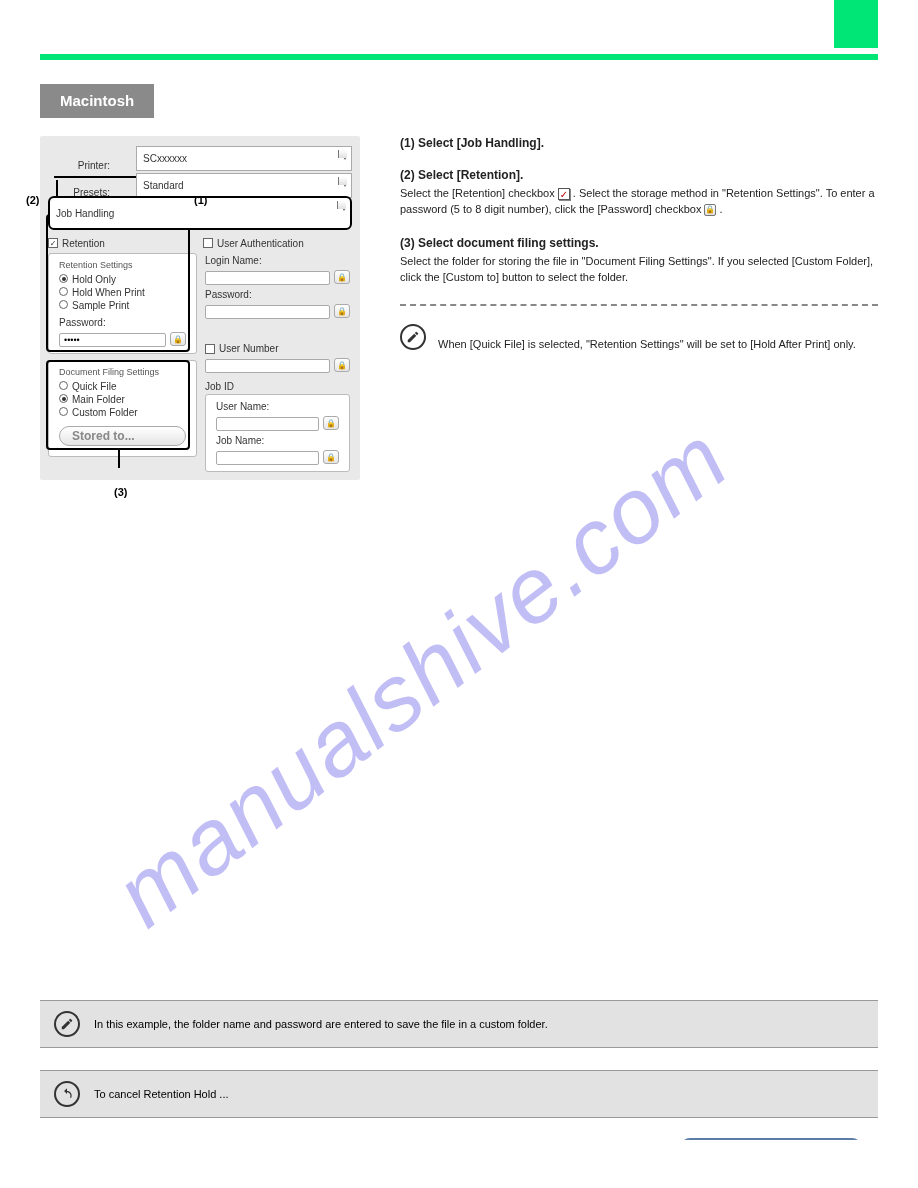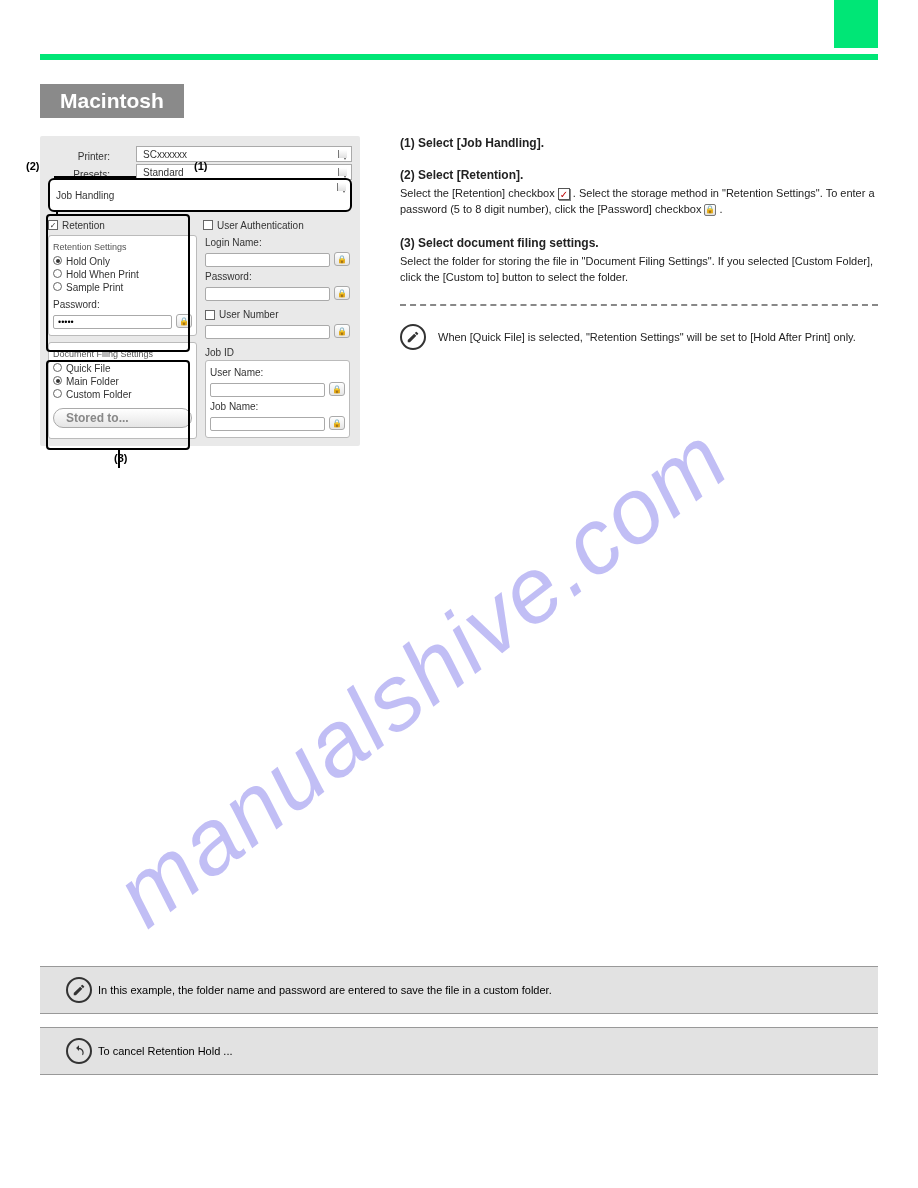--- a/index.html
+++ b/index.html
@@ -4,42 +4,42 @@
 <style>
   * { box-sizing: border-box; margin: 0; padding: 0; }
   body { font-family: Arial, Helvetica, sans-serif; background: #fff; width: 918px; position: relative; font-size:11px; color:#000; }
   .page { width: 918px; padding: 0; position: relative; }
   .topbar { position: relative; height: 48px; margin: 12px 40px 0 40px; }
   .topbar-tab { position: absolute; right:0; top:-12px; width: 44px; height: 48px; background:#00e676; }
   .topbar-line { position:absolute; bottom:0; left:0; right:0; height:6px; background:#00e676; }
 
   .content { position:relative; margin: 24px 40px 0 40px; }
 
-  .mac-badge { display:inline-block; background:#8a8a8a; color:#fff; font-size:21px; font-weight:bold; padding:10px 20px 10px 20px; height:34px; line-height:14px; }
+  .mac-badge { display:inline-block; background:#8a8a8a; color:#fff; font-size:15px; font-weight:bold; padding:10px 20px 10px 20px; height:34px; line-height:14px; }
 
   .two-col { display:flex; gap:40px; margin-top:18px; align-items:flex-start; }
 
   
   .dlg-wrap { width:320px; }
   .dlg { background:#e9e9e9; border-radius:2px; padding:10px 8px 6px 8px; position:relative; }
   .dlg-row { display:flex; align-items:flex-end; margin-bottom:2px; font-size:10px;gap:20px; }
   .dlg-row .lbl { width:62px; text-align:right; margin-right:6px; color:#333;}
-  .sel { flex:1; height:16px; background:#fff; border:1px solid #aaa; border-radius:0; font-size:10px; position:relative; padding:0 16px 0 6px; display:flex; align-items:center; color:#333;}
+  .sel { flex:1; height:25px; background:#fff; border:1px solid #aaa; border-radius:0; font-size:10px; position:relative; padding:0 16px 0 6px; display:flex; align-items:center; color:#333;}
   .sel::after { content:''; position:absolute; right:4px; top:3px; width:8px; height:8px; border-left:1px solid #777; background: linear-gradient(#fff,#e0e0e0); }
   .sel-caret { position:absolute; right:4px; top:2px; font-size:8px; color:#555; line-height:6px;}
   .sel-caret span{display:block;}
 
   .jobhand { border:2px solid #000; border-radius:6px; margin: -4px auto 8px auto; width:150px; text-align:center; }
 
   .panel-row { display:flex; gap:6px; }
   .panel { flex:1; }
   .panel-head { font-size:10px; margin-bottom:4px; color:#333; display:flex; align-items:flex-start; gap:4px;}
   .chk { width:10px; height:10px; border:1px solid #666; background:#fff; display:inline-flex; justify-content:center; align-items:center; font-size:8px; color:#333; }
   .chk.checked::before{content:'✓';}
-  .box { background:#fff; border:1px solid #bbb; border-radius:3px; padding:6px 4px; font-size:10px; }
+  .box { background:#fff; border:1px solid #bbb; border-radius:3px; padding:6px 10px; font-size:10px; }
   .box .sub { font-size:9px; color:#555; margin-bottom:4px;}
   .radio{display:flex;align-items:flex-start;gap:4px;margin:2px 0;}
   .rdot{width:9px;height:9px;border:1px solid #666;border-radius:50%;display:inline-flex;justify-content:center;align-items:center;}
   .rdot.on::after{content:'';width:4px;height:4px;background:#333;border-radius:50%;}
   .minitxt{font-size:10px;color:#333;}
   .inp { height:14px; background:#fff; border:1px solid #aaa; border-radius:2px; margin-top:2px;}
   .inprow{display:flex;align-items:center;gap:4px;margin-top:3px;}
   .inprow .inp{flex:1;}
   .lockbtn{width:16px;height:14px;border:1px solid #aaa;border-radius:3px;background:linear-gradient(#fff,#e5e5e5);display:flex;align-items:center;justify-content:center;font-size:8px;color:#777;}
   .storedbtn{display:block;margin:8px auto 0 auto;border:1px solid #aaa;border-radius:10px;background:linear-gradient(#fff,#e5e5e5);font-size:12px;color:#888;padding:2px 12px;font-weight:bold;}
@@ -54,25 +54,25 @@
   .right-col{flex:1; font-size:11px; color:#222;}
   .step{margin-bottom:18px;}
   .step h4{font-size:12px;font-weight:bold;margin-bottom:4px;}
   .step p{line-height:1.45;}
   .lockicon{display:inline-block;width:12px;height:12px;border:1px solid #777;border-radius:2px;background:linear-gradient(#fff,#e0e0e0);vertical-align:middle;font-size:8px;text-align:center;line-height:10px;color:#666;}
   .shadow-chk{display:inline-block;width:12px;height:12px;border:1px solid #555;background:#fff;vertical-align:middle;position:relative;box-shadow:1px 1px 0 #888;}
   .shadow-chk::after{content:'✓';position:absolute;left:1px;top:-1px;font-size:10px;color:#b00;}
 
   .dashed{border-top:2px dashed #888;margin:18px 0;}
 
-  .pencil-note{display:flex;align-items:center;gap:12px;}
+  .pencil-note{display:flex;align-items:flex-end;gap:12px;}
   .circle-icon{width:26px;height:26px;border:2px solid #333;border-radius:50%;display:flex;align-items:center;justify-content:center;font-size:14px;color:#333;flex-shrink:0;}
 
   .bignotes{margin:60px 40px 0 40px;}
-  .note-bar{background:#e2e2e2;border-top:1px solid #999;border-bottom:1px solid #999;padding:10px 26px;display:flex;align-items:center;gap:6px;margin-bottom:13px;font-size:11px;}
+  .note-bar{background:#e2e2e2;border-top:1px solid #999;border-bottom:1px solid #999;padding:10px 14px;display:flex;align-items:center;gap:14px;margin-bottom:22px;font-size:11px;}
   .circle-back{width:26px;height:26px;border:2px solid #333;border-radius:50%;display:flex;align-items:center;justify-content:center;font-size:14px;flex-shrink:0;}
 
   .contents-btn{position:absolute;left:680px;top:1126px;width:182px;height:36px;border:2px solid #5b7da7;border-radius:10px;background:#fff;}
 
   
   .wm{position:absolute;left:140px;top:130px;font-size:92px;font-weight:500;color:rgba(131,125,236,0.5);transform:rotate(-38deg);transform-origin:left bottom;pointer-events:none;letter-spacing:2px; font-style:italic;}
 
   .mark-num{display:inline-block;font-weight:bold;}
 
   .small-gap{height:6px;}
@@ -187,21 +187,21 @@
               <div class="minitxt">Login Name:</div>
               <div class="inprow">
                     <div class="inp"></div>
                     <div class="lockbtn">🔒</div>
                   </div>
               <div class="minitxt" style="margin-top:4px;">Password:</div>
               <div class="inprow">
                     <div class="inp"></div>
                     <div class="lockbtn">🔒</div>
                   </div>
-              <div style="display:flex;align-items:center;gap:4px;margin-top:8px;">
+              <div style="display:flex;align-items:center;gap:4px;margin-top:24px;">
                 <span class="chk"></span>
                 <span class="minitxt">User Number</span>
               </div>
               <div class="inprow">
                     <div class="inp"></div>
                     <div class="lockbtn">🔒</div>
                   </div>
               <div style="margin-top:8px;" class="minitxt">Job ID</div>
               <div class="box" style="margin-top:2px;">
                 <div class="minitxt">User Name:</div>

